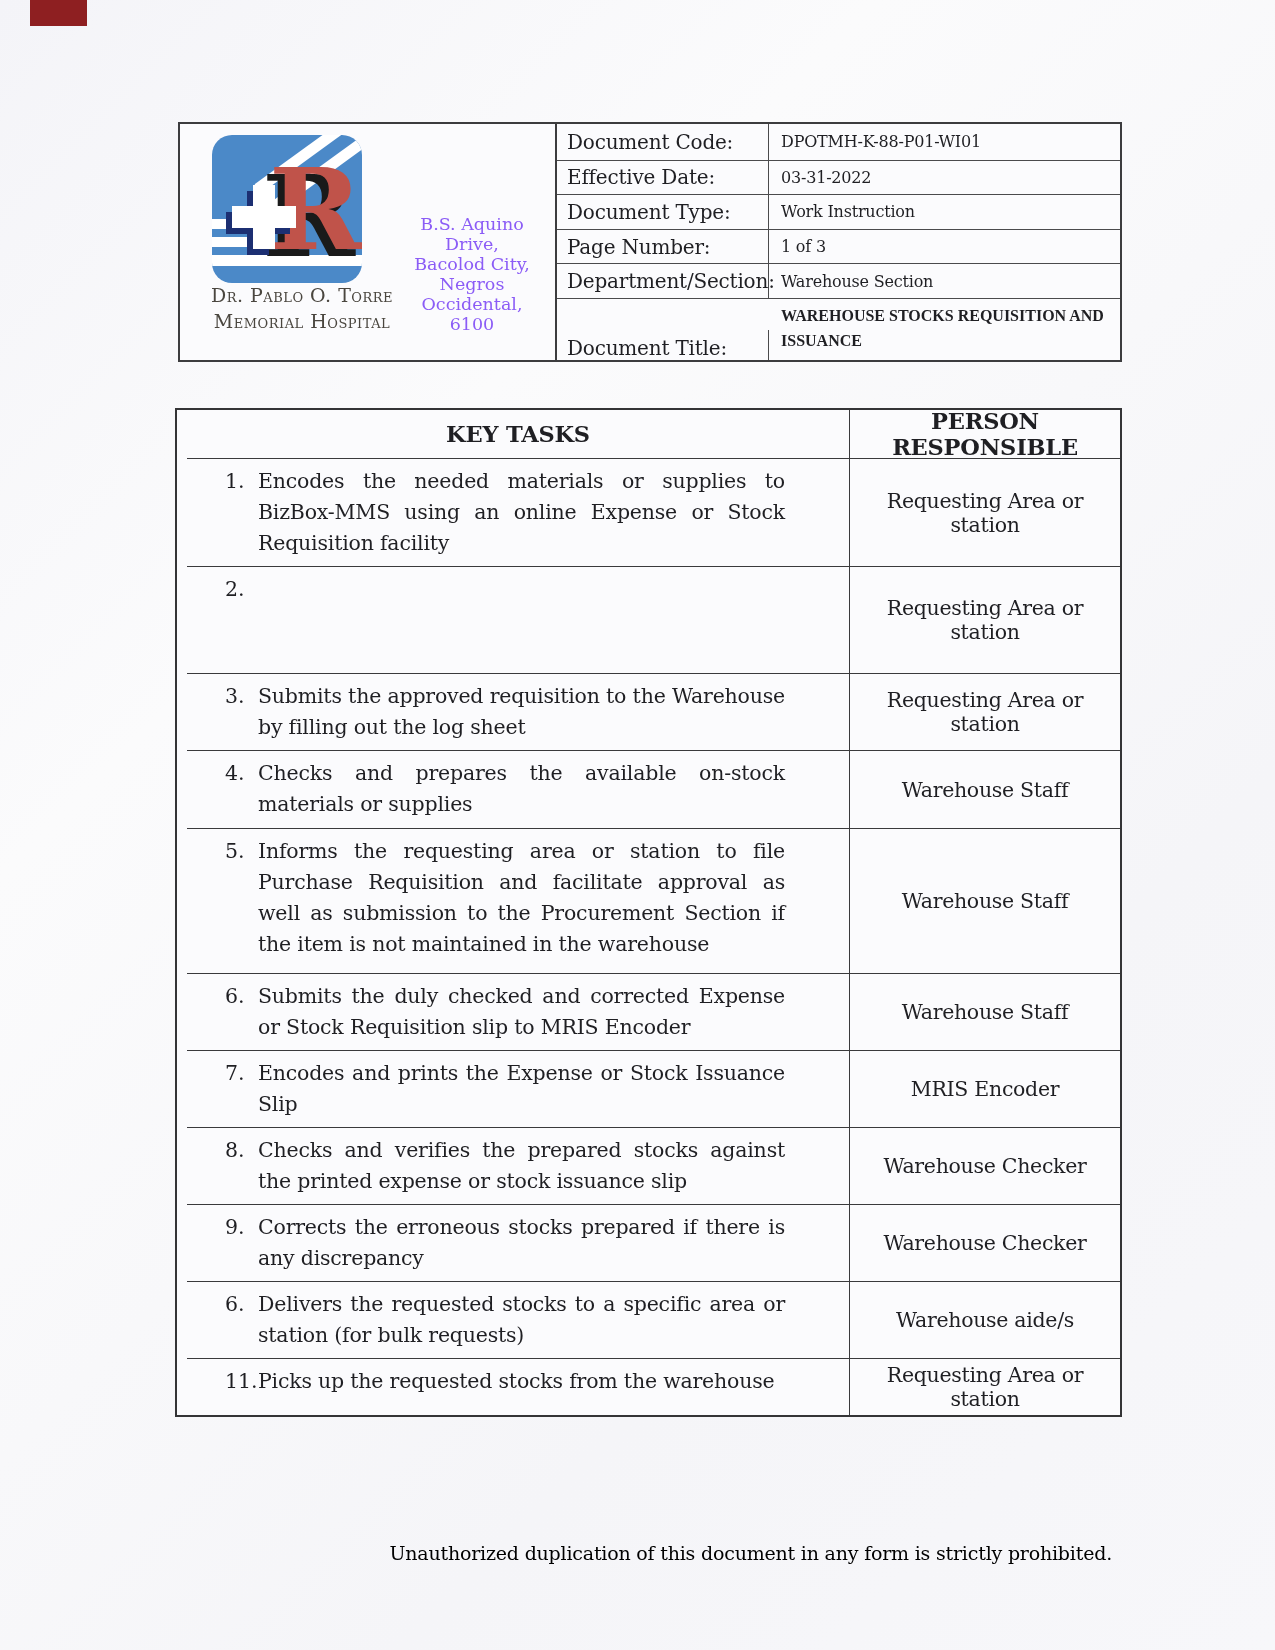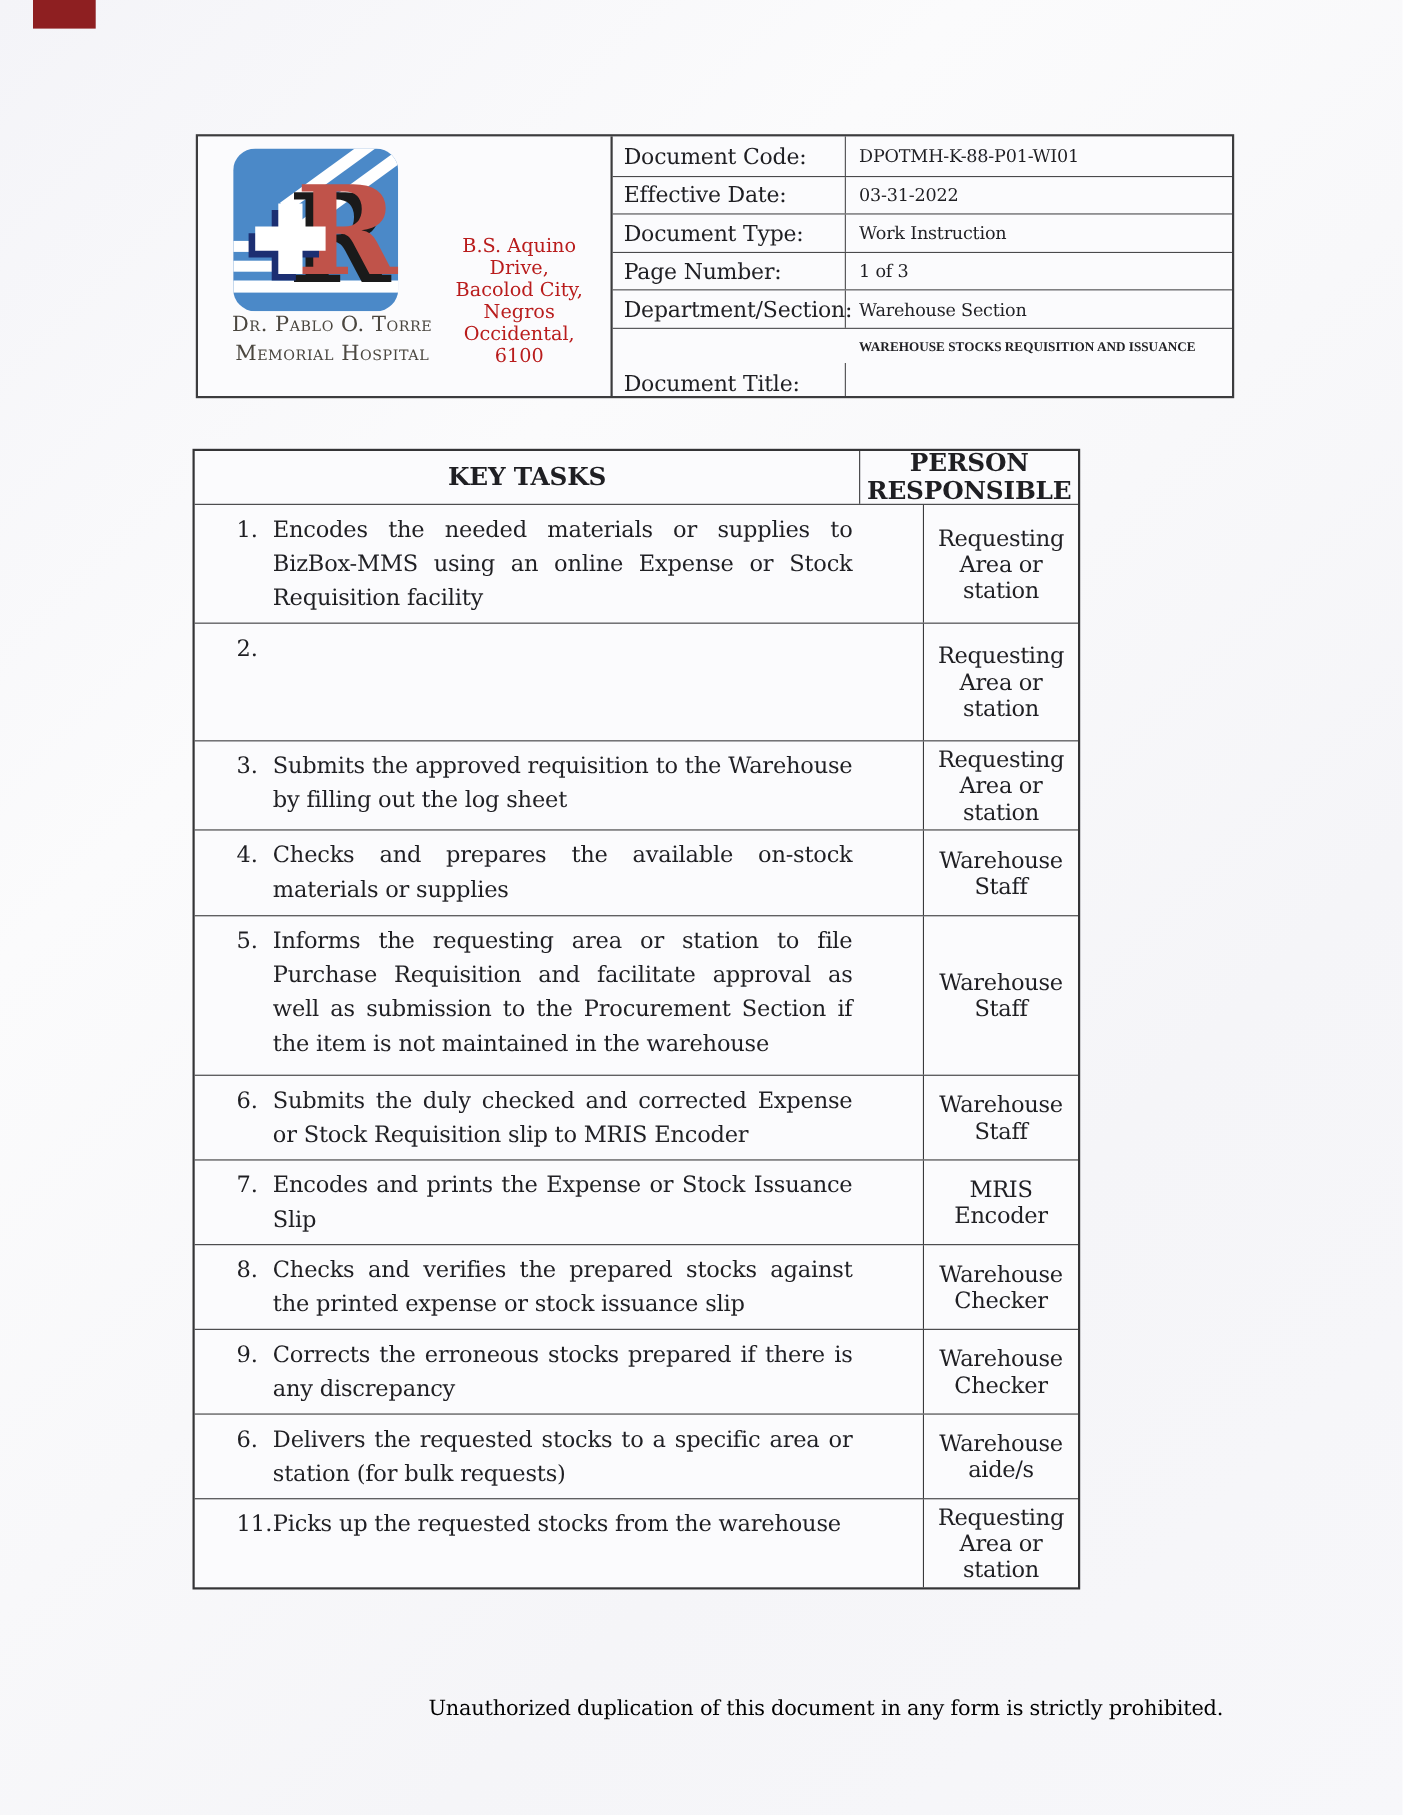--- a/index.html
+++ b/index.html
@@ -23,49 +23,49 @@
   }
   .brand-cell { width: 377px; border-right: 2px solid #3c3c3e; position: relative; }
   .logo { position: absolute; left: 32px; top: 11px; width: 150px; height: 148px; }
   .brand-name {
     position: absolute; left: 2px; top: 158px; width: 240px;
     text-align: center; font-variant: small-caps; color: #4a463f;
     font-size: 19px; line-height: 26px; letter-spacing: 0.5px;
   }
   .address {
     position: absolute; left: 212px; top: 90px; width: 160px;
-    text-align: center; font-size: 17.5px; line-height: 20px; color: #b91c1c;
+    text-align: center; font-size: 17.5px; line-height: 20px; color: #8b5cf6;
   }
   .meta-cell { flex: 1; display: flex; flex-direction: column; justify-content: center; }
   .meta-row { display: flex; border-bottom: 1.5px solid #4a4a4c; }
   .meta-row:last-child { border-bottom: none; flex: 1; }
   .meta-row:nth-child(1) { height: 37px; }
   .meta-row:nth-child(2), .meta-row:nth-child(3),
   .meta-row:nth-child(4), .meta-row:nth-child(5) { height: 35px; }
   .meta-label {
     width: 212px; border-right: 1.5px solid #4a4a4c;
     display: flex; align-items: center; padding-left: 10px;
     font-size: 20px; letter-spacing: -0.2px;
   }
   .meta-value {
     flex: 1; display: flex; align-items: center; padding-left: 12px;
     font-size: 16px; letter-spacing: -0.2px;
   }
   .meta-row.title-row .meta-value {
     font-weight: bold; font-family: "Liberation Serif", serif;
-    font-size: 12px; line-height: 25px; letter-spacing: 0;
+    font-size: 16px; line-height: 25px; letter-spacing: 0;
     padding-top: 4px; padding-bottom: 4px; padding-right: 6px;
     align-items: flex-start;
   }
   .meta-row.title-row .meta-label { align-items: flex-start; padding-top: 6px; margin-top: 31px; }
 
   
   .task-table {
-    position: absolute; left: 175px; top: 408px; width: 807px;
-    border: 2px solid #343436; background: #fbfbfd;
+    position: absolute; left: 175px; top: 408px; width: 947px;
+    border: 2px solid #343436; background: #fbfbfd; padding-left: 10px;
   }
   .t-row { display: flex; border-top: 1.6px solid #3a3a3c; }
   .t-row:first-child { border-top: none; }
   .t-head { height: 48px; }
   .t-head .c1, .t-head .c2 {
     display: flex; align-items: center; justify-content: center;
     font-weight: bold; font-size: 22.5px; letter-spacing: -0.2px;
   }
   .c1 { width: 663px; border-right: 1.6px solid #3a3a3c; }
   .c2 { flex: 1; display: flex; align-items: center; justify-content: center;

